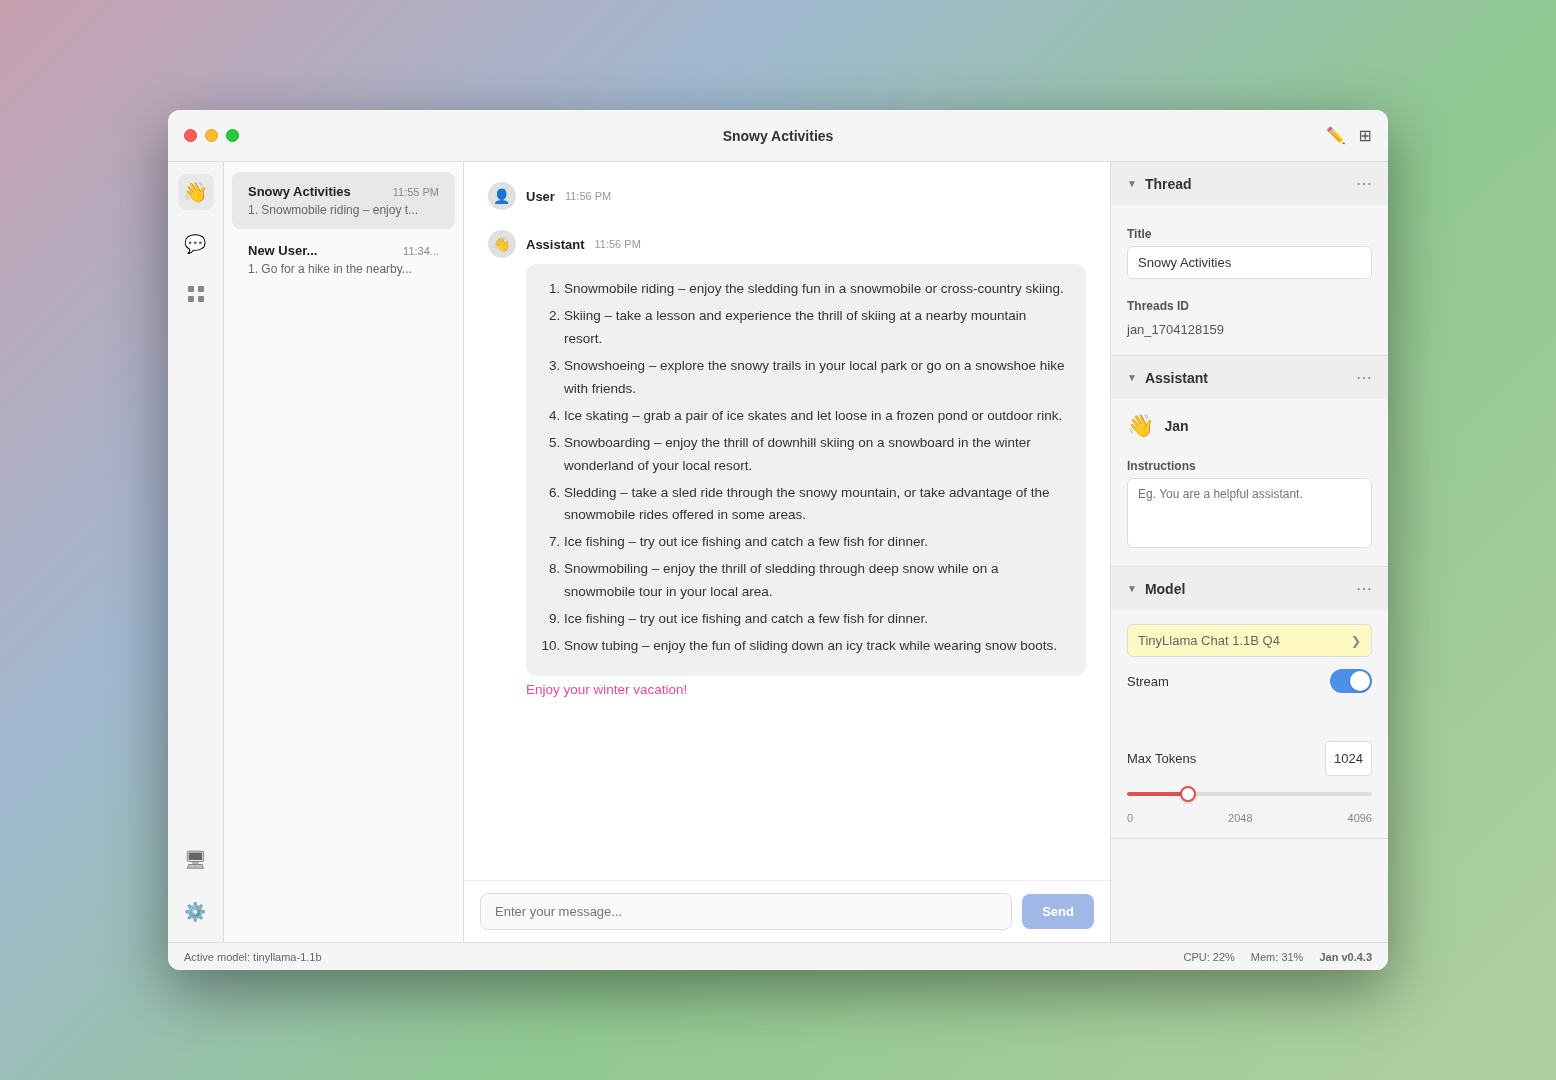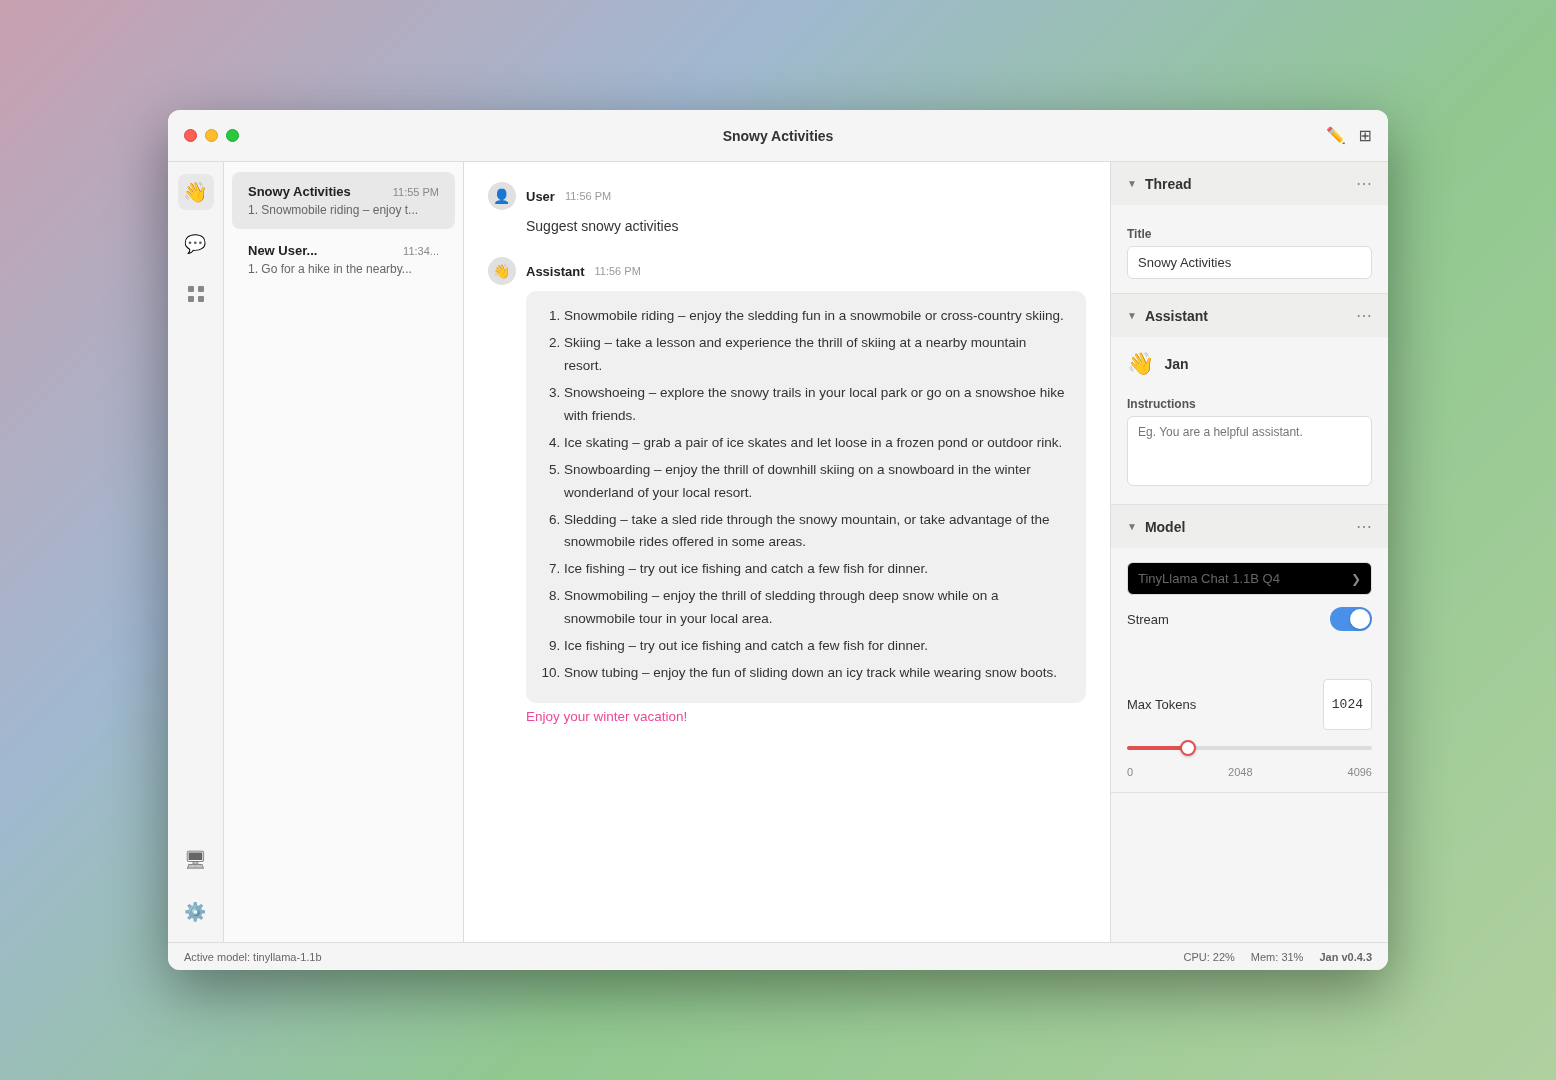--- a/index.html
+++ b/index.html
@@ -295,21 +295,21 @@
       font-size: 12px;
       color: #999;
       background: #fff;
       resize: none;
       outline: none;
       font-family: inherit;
     }
     .model-selector {
       display: flex;
       align-items: center;
-      background: #000000;
+      background: #fef9c3;
       border: 1px solid #ddd;
       border-radius: 6px;
       padding: 8px 10px;
     }
     .model-name {
       font-size: 13px;
       color: #666;
       flex: 1;
     }
     .model-arrow {
@@ -359,22 +359,21 @@
       font-size: 13px;
       color: #333;
       font-weight: 500;
     }
     .max-tokens-value {
       font-size: 13px;
       color: #333;
       background: #fff;
       border: 1px solid #ddd;
       border-radius: 4px;
-      padding: 17px 8px;
-      font-family: Liberation Mono, monospace;
+      padding: 9px 8px;
     }
     .slider-container {
       position: relative;
       height: 20px;
       display: flex;
       align-items: center;
     }
     .slider-track {
       width: 100%;
       height: 4px;
@@ -498,21 +497,20 @@
       <div class="chat-messages">
 
         <div class="message">
           <div class="message-header">
             <div class="message-avatar">
               <span style="color:#888;font-size:14px;">👤</span>
             </div>
             <span class="message-sender">User</span>
             <span class="message-time">11:56 PM</span>
           </div>
-          <div class="message-body">Suggest snowy activities</div>
         </div>
 
         <div class="message">
           <div class="message-header">
             <div class="message-avatar">
               <span>👋</span>
             </div>
             <span class="message-sender">Assistant</span>
             <span class="message-time">11:56 PM</span>
           </div>
@@ -528,34 +526,42 @@
               <li>Snowmobiling – enjoy the thrill of sledding through deep snow while on a snowmobile tour in your local area.</li>
               <li>Ice fishing – try out ice fishing and catch a few fish for dinner.</li>
               <li>Snow tubing – enjoy the fun of sliding down an icy track while wearing snow boots.</li>
             </ol>
           </div>
           <div style="margin-left:38px;font-size:13.5px;color:#ec4899;">Enjoy your winter vacation!</div>
         </div>
 
       </div>
 
+      <div class="chat-input-area">
+        <input class="chat-input" type="text" placeholder="Enter your message..." style="">
+        <button class="send-btn">Send</button>
+      </div>
     </div>
 
     <div class="right-panel">
 
       <div class="panel-section">
         <div class="panel-section-header">
           <span class="chevron-icon">▼</span>
           <span class="panel-section-header-title">Thread</span>
           <span class="more-icon">⋯</span>
         </div>
         <div class="panel-section-content">
           <div>
             <div class="panel-field-label">Title</div>
             <div class="panel-field-value">Snowy Activities</div>
+          </div>
+          <div>
+            <div class="panel-field-label">Threads ID</div>
+            <div class="panel-field-id">jan_1704128159</div>
           </div>
         </div>
       </div>
 
       <div class="panel-section">
         <div class="panel-section-header">
           <span class="chevron-icon">▼</span>
           <span class="panel-section-header-title">Assistant</span>
           <span class="more-icon">⋯</span>
         </div>

